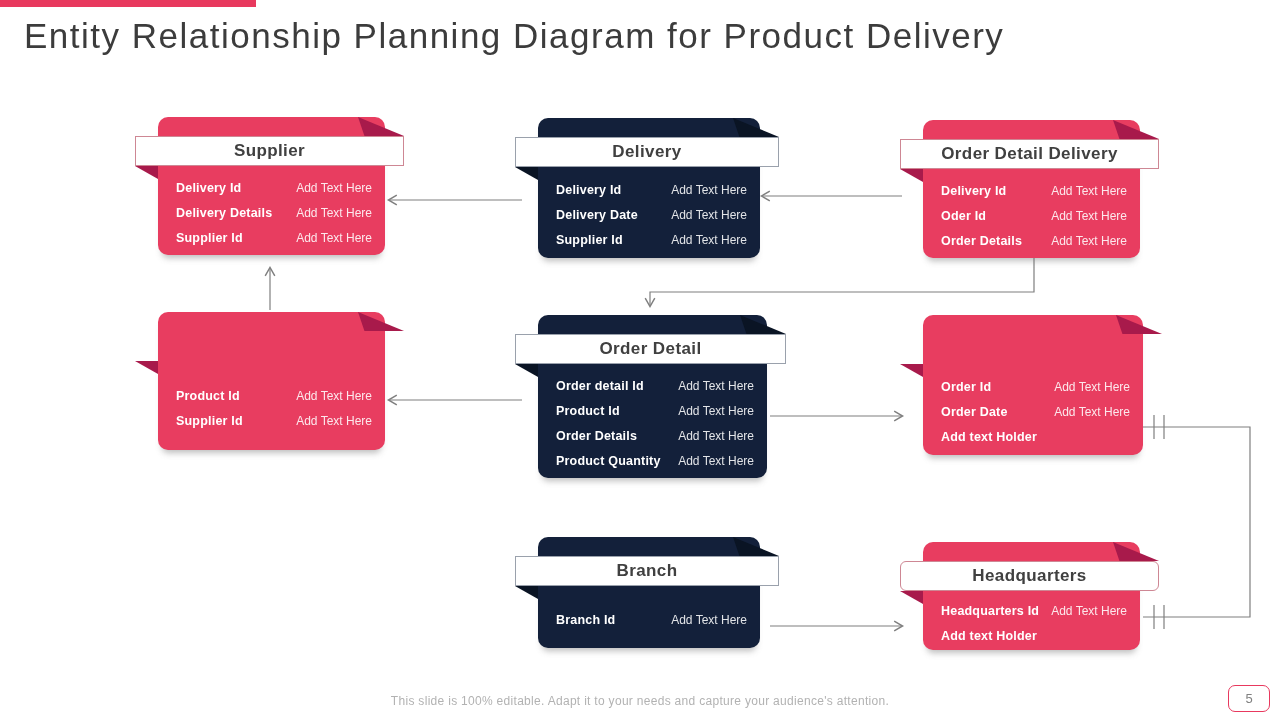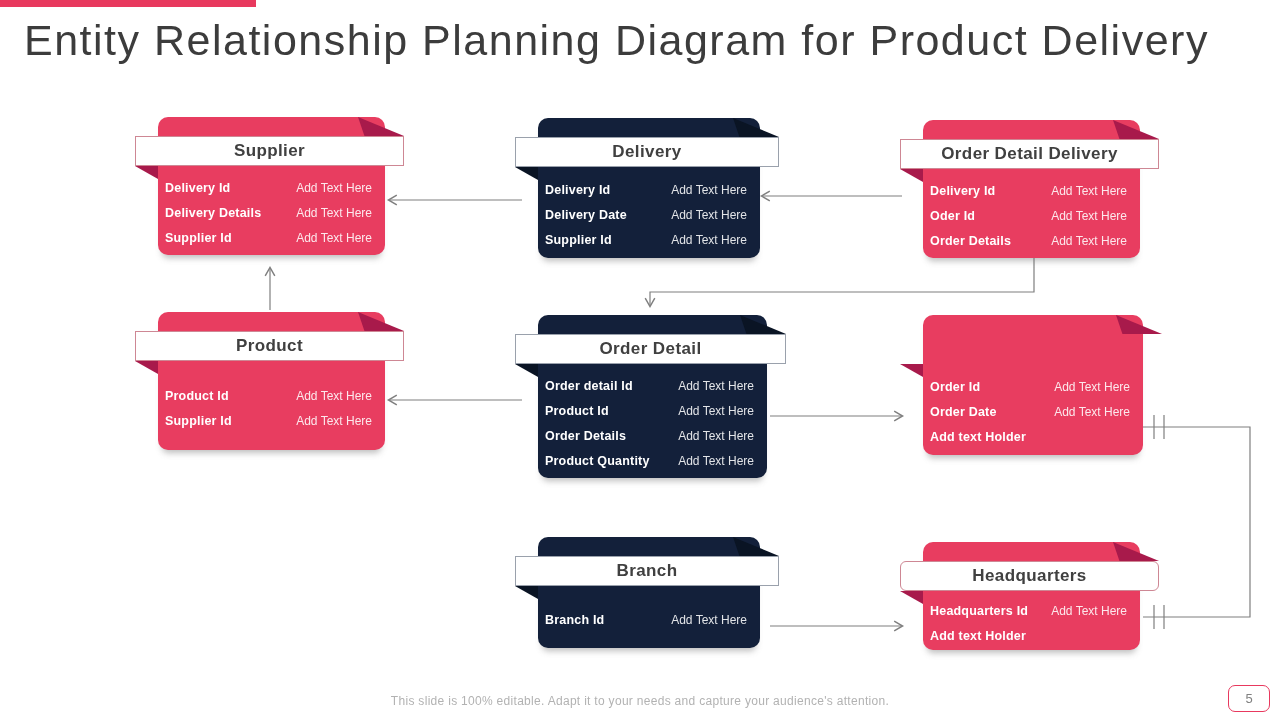--- a/index.html
+++ b/index.html
@@ -6,21 +6,21 @@
   body{
     width:1280px;height:720px;position:relative;overflow:hidden;
     background:#ffffff;font-family:"Liberation Sans", sans-serif;
   }
   .top-bar{
     position:absolute;left:0;top:0;width:256px;height:7px;
     background:var(--accent,#E8395E);
   }
   .slide-title{
     position:absolute;left:24px;top:16px;width:1230px;
-    font-size:43px;font-weight:400;letter-spacing:1.5px;color:#3c3c3c;
+    font-size:35px;font-weight:400;letter-spacing:1.5px;color:#3c3c3c;
     white-space:nowrap;
   }
   .canvas{position:absolute;left:0;top:0;width:1280px;height:648px;margin-left:40px;}
   svg.connectors{position:absolute;left:0;top:0;pointer-events:none;}
 
   .entity{
     position:absolute;border-radius:10px;
     box-shadow:0 7px 6px -4px rgba(110,110,110,0.45);
   }
   .fold-corner{
@@ -36,21 +36,21 @@
     font-size:17px;font-weight:700;color:#404040;letter-spacing:0.4px;
     white-space:nowrap;
   }
   .fold-left{
     position:absolute;left:-23px;top:49px;width:23px;height:13px;
     clip-path:polygon(0 0,100% 0,100% 100%);z-index:1;
   }
   .rows{
     position:absolute;left:0;right:0;top:56px;bottom:2px;
     display:flex;flex-direction:column;justify-content:center;
-    padding:0 13px 0 7px;
+    padding:0 13px 0 18px;
   }
   .row{
     height:25px;display:flex;align-items:center;justify-content:space-between;
     white-space:nowrap;
   }
   .row-label{color:#ffffff;font-weight:700;font-size:12.5px;letter-spacing:0.2px;}
   .row-value{color:rgba(255,255,255,0.88);font-weight:400;font-size:12px;flex-shrink:0;margin-left:8px;}
 
   .footer-note{
     position:absolute;left:0;right:0;bottom:12px;text-align:center;
@@ -158,23 +158,20 @@
           </div>
           <div class="row">
             <span class="row-label">Order Details</span>
             <span class="row-value">Add Text Here</span>
           </div>
         </div>
   </div>
       <div class="entity" style="left: 118px; top: 312px; width: 227px; height: 138px; background: rgb(232, 61, 96);">
     <div class="fold-corner" style="background: rgb(168, 26, 75);"></div>
     <div class="fold-left" style="background: rgb(168, 26, 75);"></div>
-    <div class="ribbon" style="border-color: rgb(206, 135, 148);">
-      <span class="ribbon-title">Product</span>
-    </div>
     <div class="rows">
           <div class="row">
             <span class="row-label">Product Id</span>
             <span class="row-value">Add Text Here</span>
           </div>
           <div class="row">
             <span class="row-label">Supplier Id</span>
             <span class="row-value">Add Text Here</span>
           </div>
         </div>

